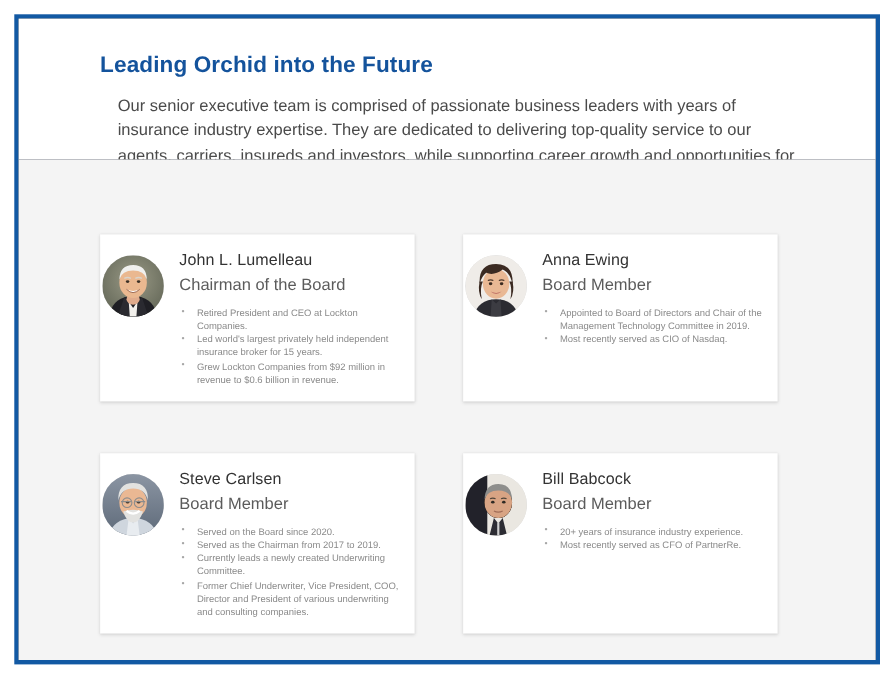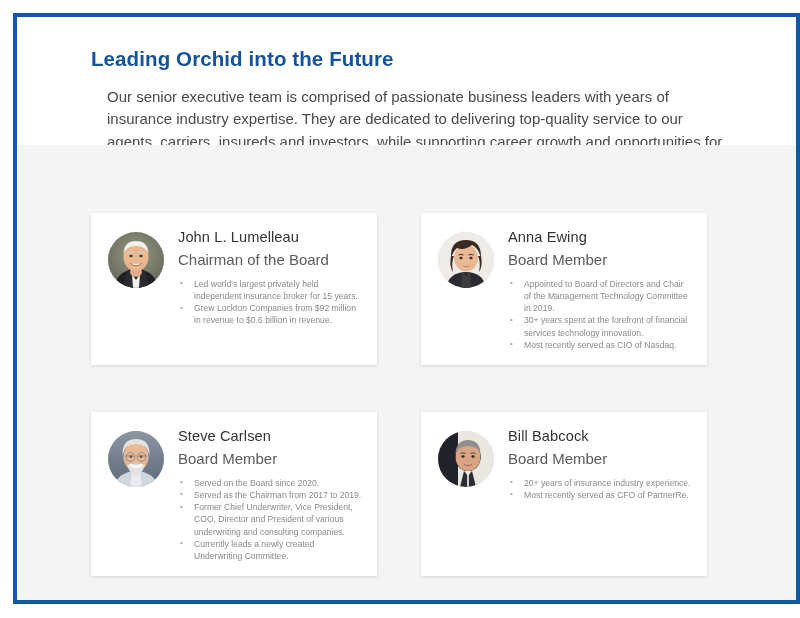--- a/index.html
+++ b/index.html
@@ -71,21 +71,21 @@
     width: 620px;
     display: grid;
     grid-template-columns: 286px 286px;
     grid-column-gap: 44px;
     grid-row-gap: 47px;
   }
   .member-card {
     position: relative;
     background: #ffffff;
     box-sizing: border-box;
-    padding: 13px 14px 14px 17px;
+    padding: 13px 14px 14px 2px;
     display: flex;
     align-items: flex-start;
     box-shadow: 0 1px 3px rgba(0,0,0,0.13), 0 0 1px rgba(0,0,0,0.06);
     min-height: 130px;
   }
 
   
   .avatar {
     flex: 0 0 auto;
     width: 56px;
@@ -173,20 +173,21 @@
               <path d="M20 21 Q23 19.5 26 21" stroke="#d9d4cc" stroke-width="1.2" fill="none"></path>
               <path d="M30 21 Q33 19.5 36 21" stroke="#d9d4cc" stroke-width="1.2" fill="none"></path>
               <path d="M22 31 Q28 36.5 34 31 Q28 34 22 31 Z" fill="#ffffff"></path>
               <path d="M22 31 Q28 37 34 31" stroke="#9c6a55" stroke-width="0.9" fill="none"></path>
             </svg>
           </div>
           <div class="card-text">
             <h2 class="member-name">John L. Lumelleau</h2>
             <div class="member-role">Chairman of the Board</div>
             <ul class="member-bullets">
+              <li>Retired President and CEO at Lockton Companies.</li>
               <li>Led world's largest privately held independent insurance broker for 15 years.</li>
               <li>Grew Lockton Companies from $92 million in revenue to $0.6 billion in revenue.</li>
             </ul>
           </div>
         </article>
 
         <article class="member-card">
           <div class="avatar">
             <svg viewBox="0 0 56 56" aria-hidden="true">
               <rect width="56" height="56" fill="#efece8"></rect>
@@ -201,21 +202,20 @@
               <path d="M30.5 23 Q33 21.8 35.5 23" stroke="#4a362a" stroke-width="1" fill="none"></path>
               <path d="M23 33 Q28 37 33 33 Q28 35.5 23 33 Z" fill="#b5615c"></path>
               <path d="M24 40 L28 44 L32 40 L33 56 L23 56 Z" fill="#3c3c42"></path>
             </svg>
           </div>
           <div class="card-text">
             <h2 class="member-name">Anna Ewing</h2>
             <div class="member-role">Board Member</div>
             <ul class="member-bullets">
               <li>Appointed to Board of Directors and Chair of the Management Technology Committee in 2019.</li>
-              <li>30+ years spent at the forefront of financial services technology innovation.</li>
               <li>Most recently served as CIO of Nasdaq.</li>
             </ul>
           </div>
         </article>
 
         <article class="member-card">
           <div class="avatar">
             <svg viewBox="0 0 56 56" aria-hidden="true">
               <defs>
                 <linearGradient id="bg3" x1="0" y1="0" x2="0" y2="1">
@@ -236,22 +236,22 @@
               <circle cx="33.5" cy="26" r="4.4" fill="none" stroke="#8c8c8c" stroke-width="1"></circle>
               <path d="M22 33.5 Q28 38.5 34 33.5" stroke="#ffffff" stroke-width="2" fill="none"></path>
             </svg>
           </div>
           <div class="card-text">
             <h2 class="member-name">Steve Carlsen</h2>
             <div class="member-role">Board Member</div>
             <ul class="member-bullets">
               <li>Served on the Board since 2020.</li>
               <li>Served as the Chairman from 2017 to 2019.</li>
+              <li>Currently leads a newly created Underwriting Committee.</li>
               <li>Former Chief Underwriter, Vice President, COO, Director and President of various underwriting and consulting companies.</li>
-              <li>Currently leads a newly created Underwriting Committee.</li>
             </ul>
           </div>
         </article>
 
         <article class="member-card">
           <div class="avatar">
             <svg viewBox="0 0 56 56" aria-hidden="true">
               <rect width="56" height="56" fill="#eae7e1"></rect>
               <path d="M0 0 h20 v56 h-20 Z" fill="#22222a"></path>
               <ellipse cx="30" cy="26" rx="12.5" ry="14" fill="#dba craft"></ellipse>

